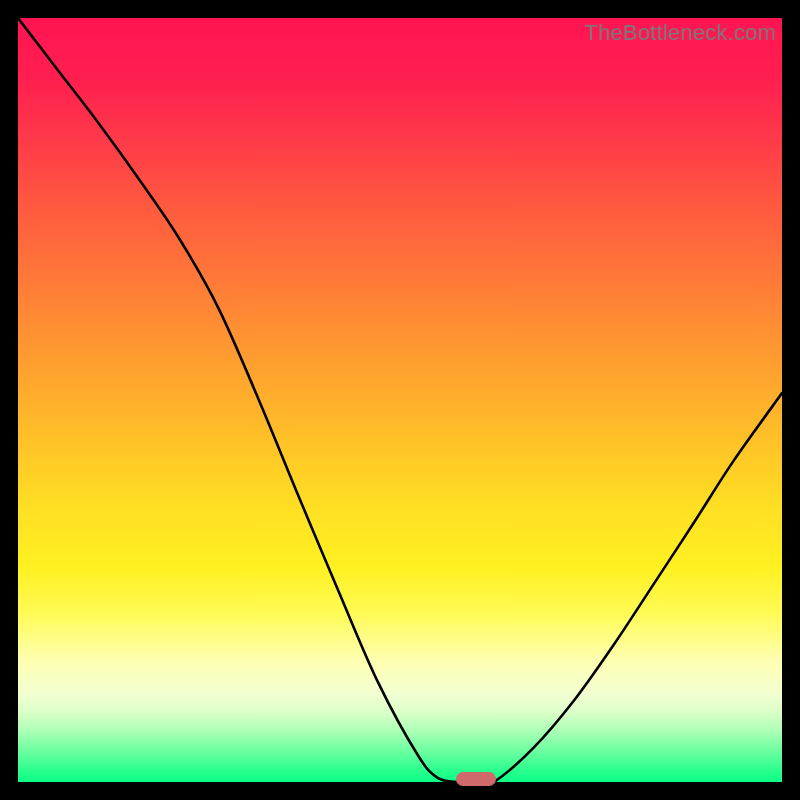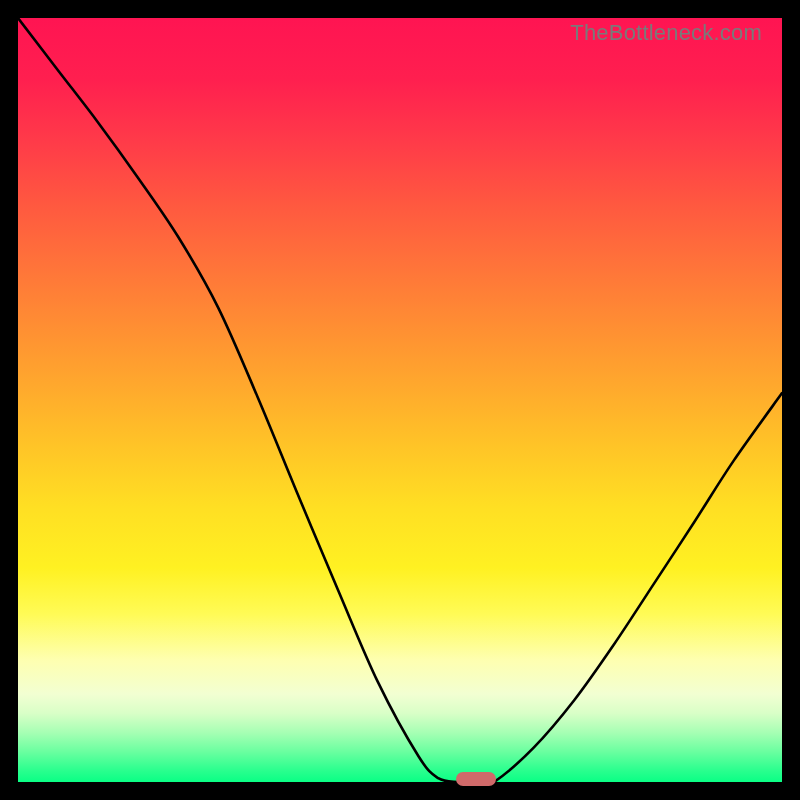--- a/index.html
+++ b/index.html
@@ -42,21 +42,21 @@
       #d9ffc7 91%,
       #a7ffb4 93.5%,
       #6bffa0 96%,
       #2aff8e 98.5%,
       #0aff85 100%
     );
   }
   .watermark {
     position: absolute;
     top: 2px;
-    right: 20px;
+    right: 6px;
     color: #7a7a7a;
     font-size: 22px;
     font-weight: 500;
     letter-spacing: 0.2px;
     user-select: none;
     z-index: 5;
   }
   svg.curve {
     position: absolute;
     left: 0;

